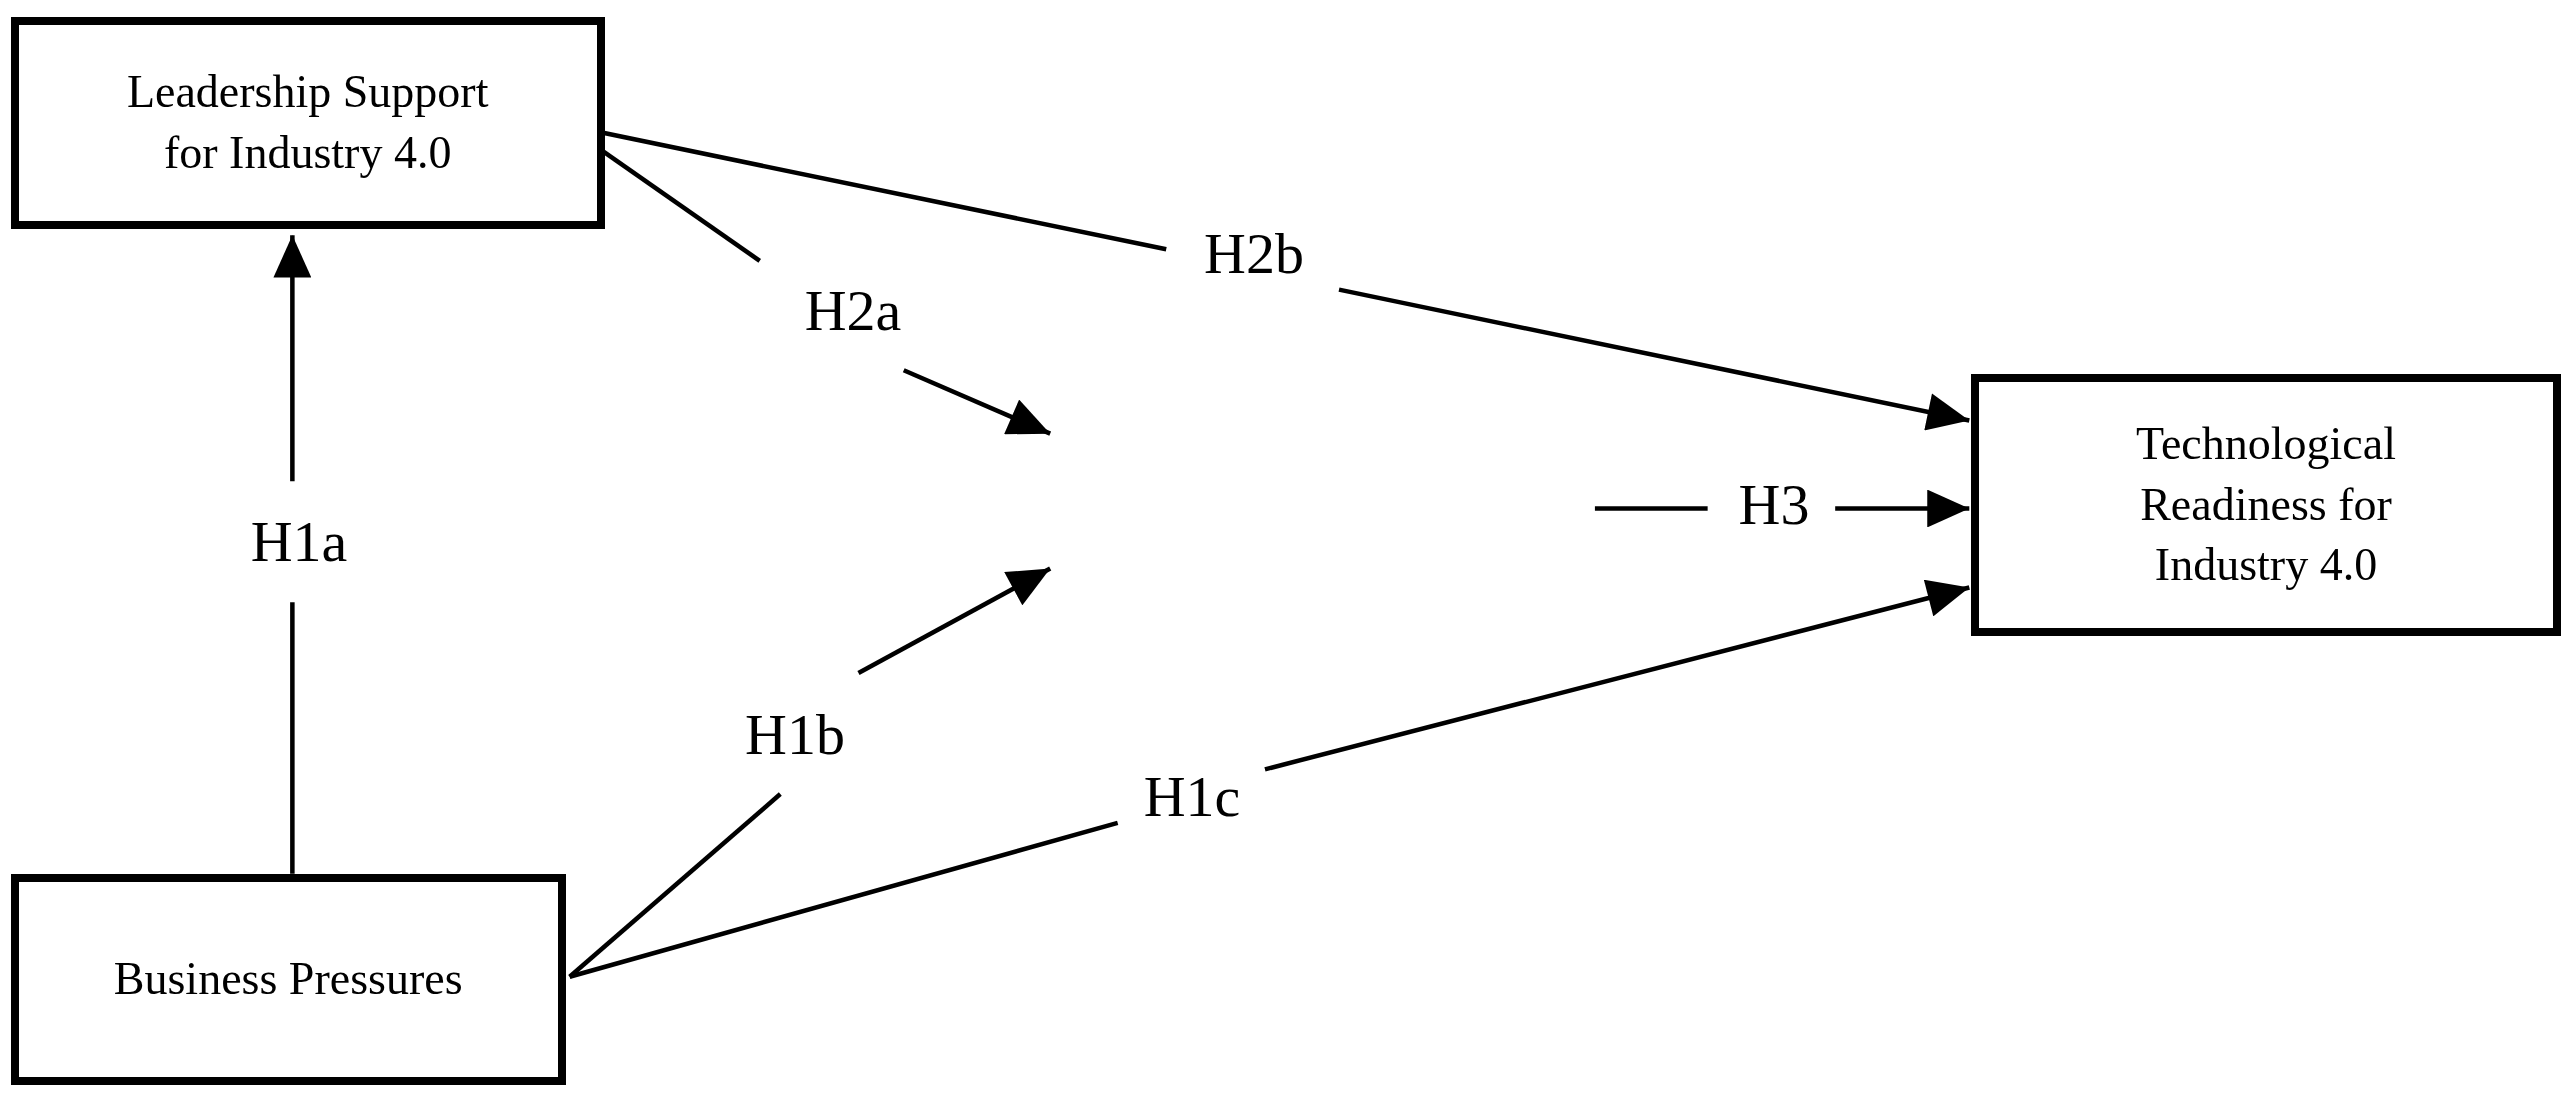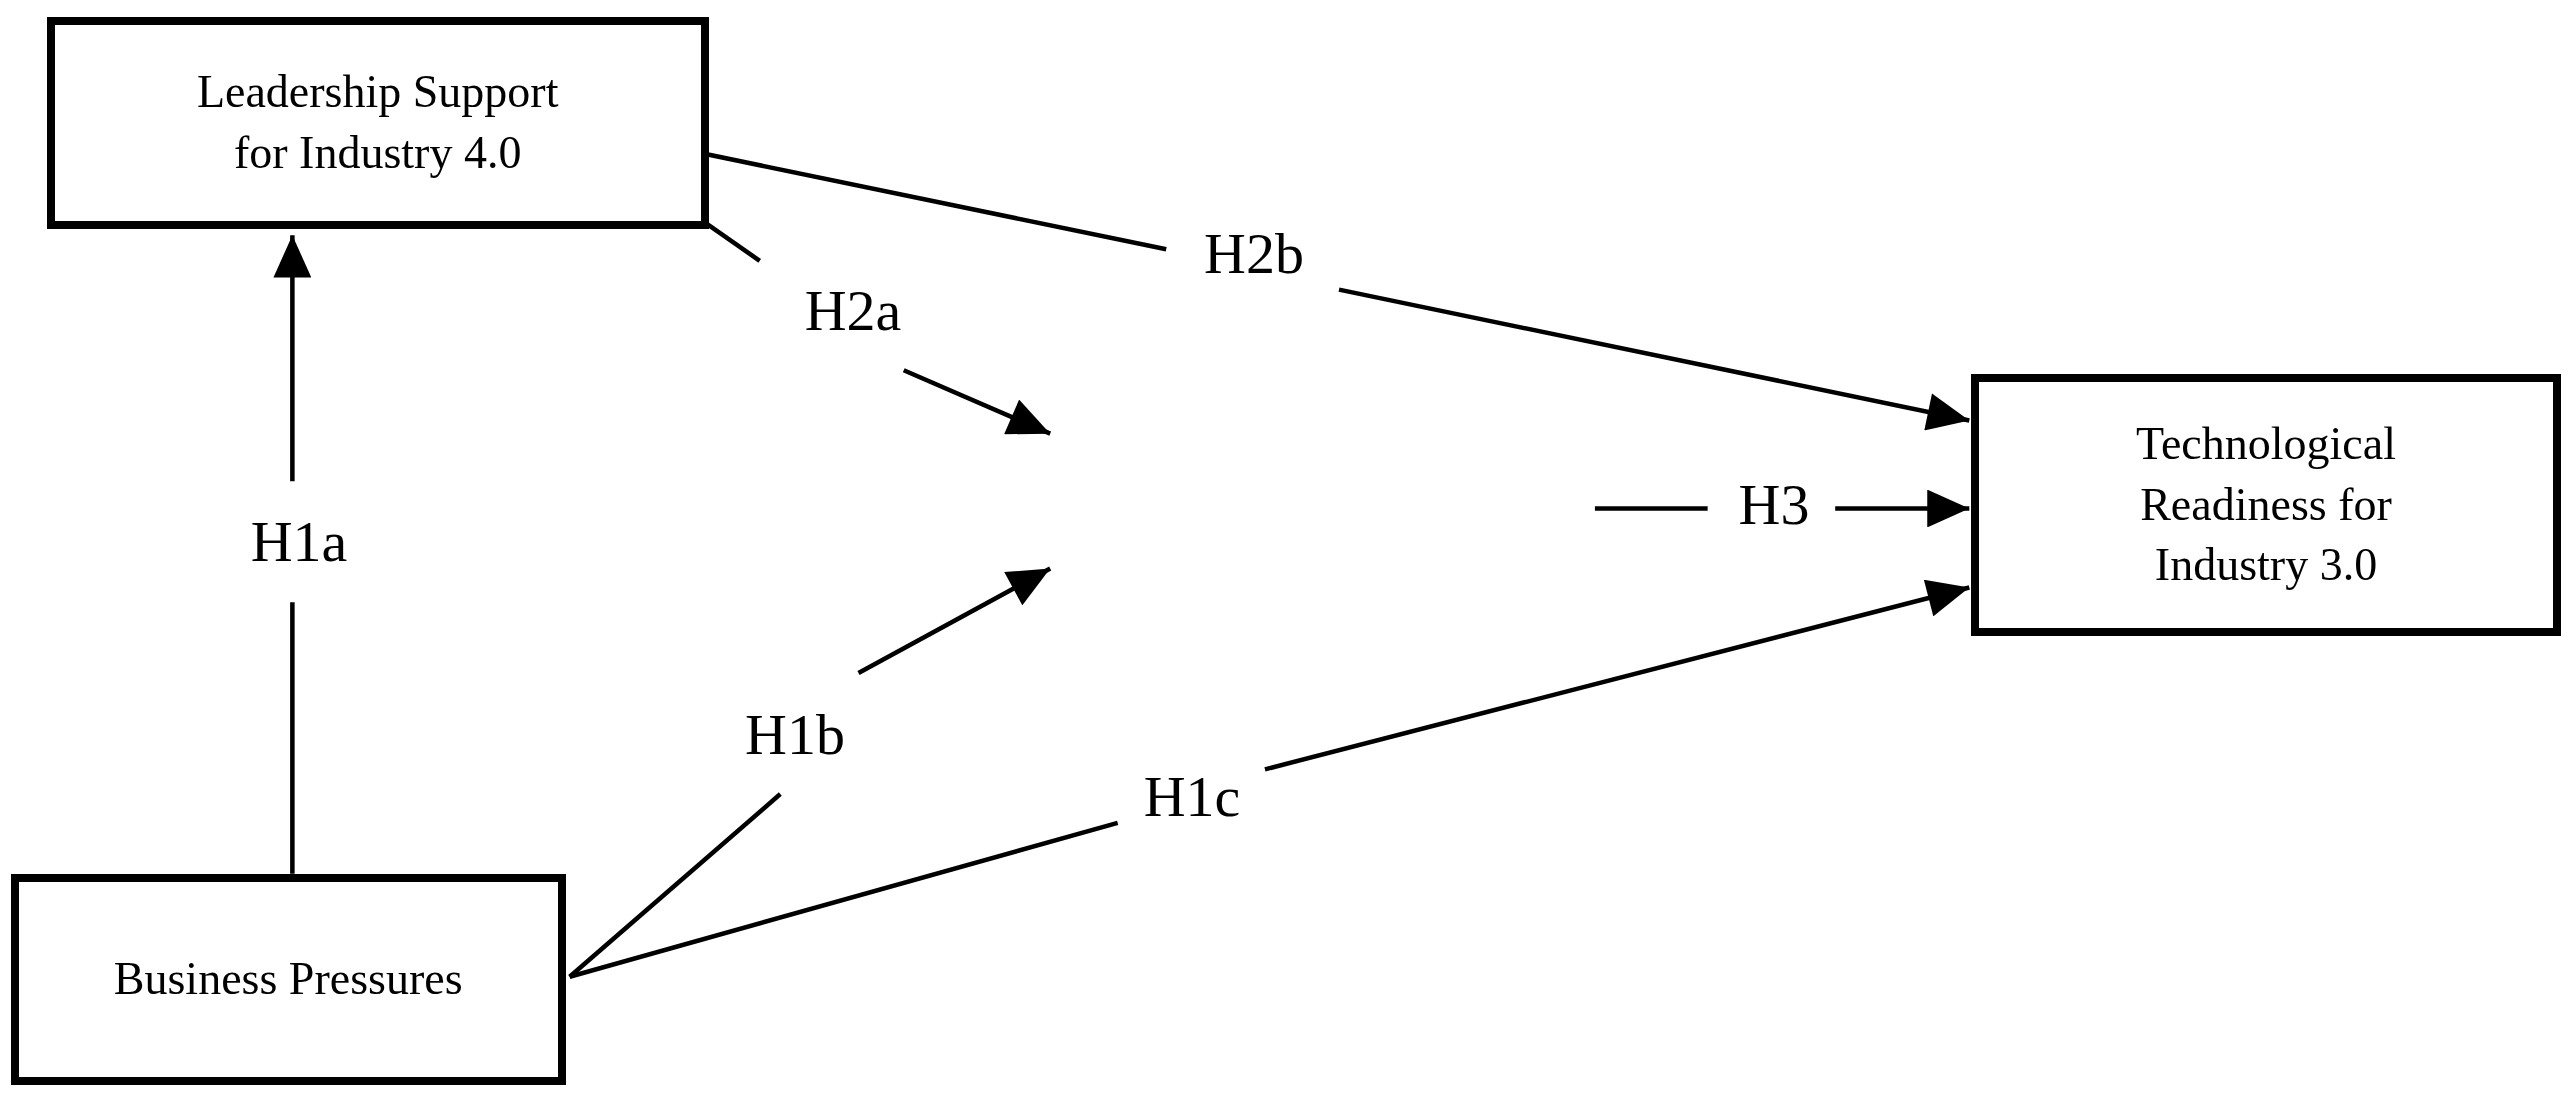--- a/index.html
+++ b/index.html
@@ -37,21 +37,21 @@
     align-items: center;
     justify-content: center;
     text-align: center;
   }
   .node-label {
     white-space: pre-line;
     font-size: 46px;
     line-height: 1.32;
     color: #000000;
   }
-  .node-leadership { left: 10.7px;   top: 16.5px;   width: 662px; height: 212px; margin-left: 36px; }
+  .node-leadership { left: 10.7px;   top: 16.5px;   width: 594px; height: 212px; }
   .node-business   { left: 10.7px;   top: 874px; width: 555px; height: 211px; }
   .node-hrd        { left: 1052px; top: 403px;  width: 543px; height: 212px; }
   .node-tech       { left: 1971px; top: 374px;  width: 590px; height: 262px; }
   .edge-label {
     position: absolute;
     transform: translate(-50%, -50%);
     font-size: 58px;
     line-height: 1;
     background: #ffffff;
     padding: 3.3px 6.6px;
@@ -102,21 +102,21 @@
   </div>
 
   <div class="node node-business">
     <span class="node-label">Business Pressures</span>
   </div>
 
 
   <div class="node node-tech">
     <span class="node-label">Technological
 Readiness for
-Industry 3.0</span>
+Industry 4.0</span>
   </div>
 
   <div class="edge-label edge-label-h1a">H1a</div>
   <div class="edge-label edge-label-h1b">H1b</div>
   <div class="edge-label edge-label-h1c">H1c</div>
   <div class="edge-label edge-label-h2a">H2a</div>
   <div class="edge-label edge-label-h2b">H2b</div>
   <div class="edge-label edge-label-h3">H3</div>
 
 </div>

